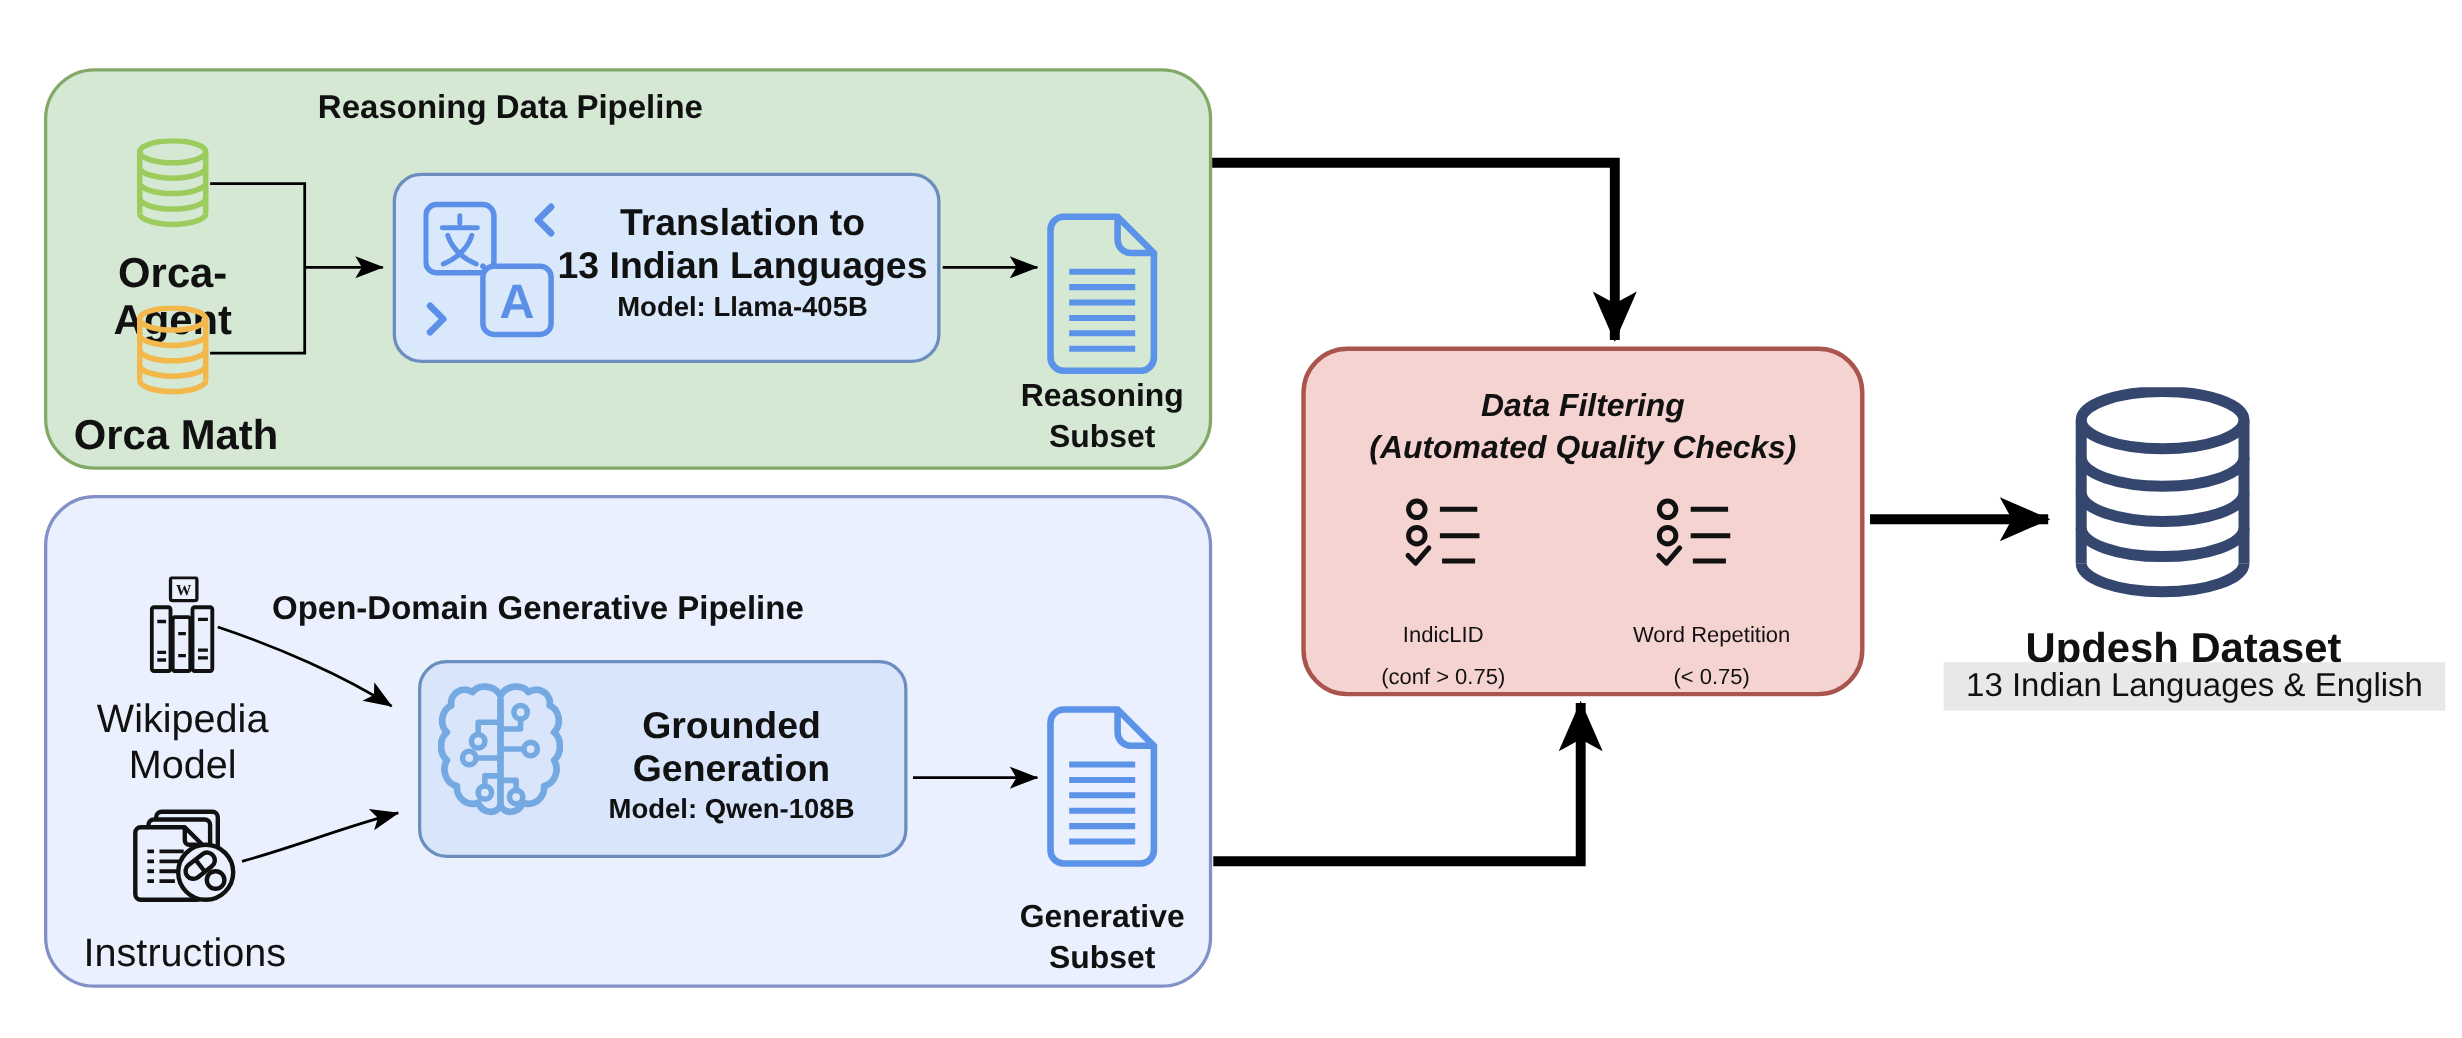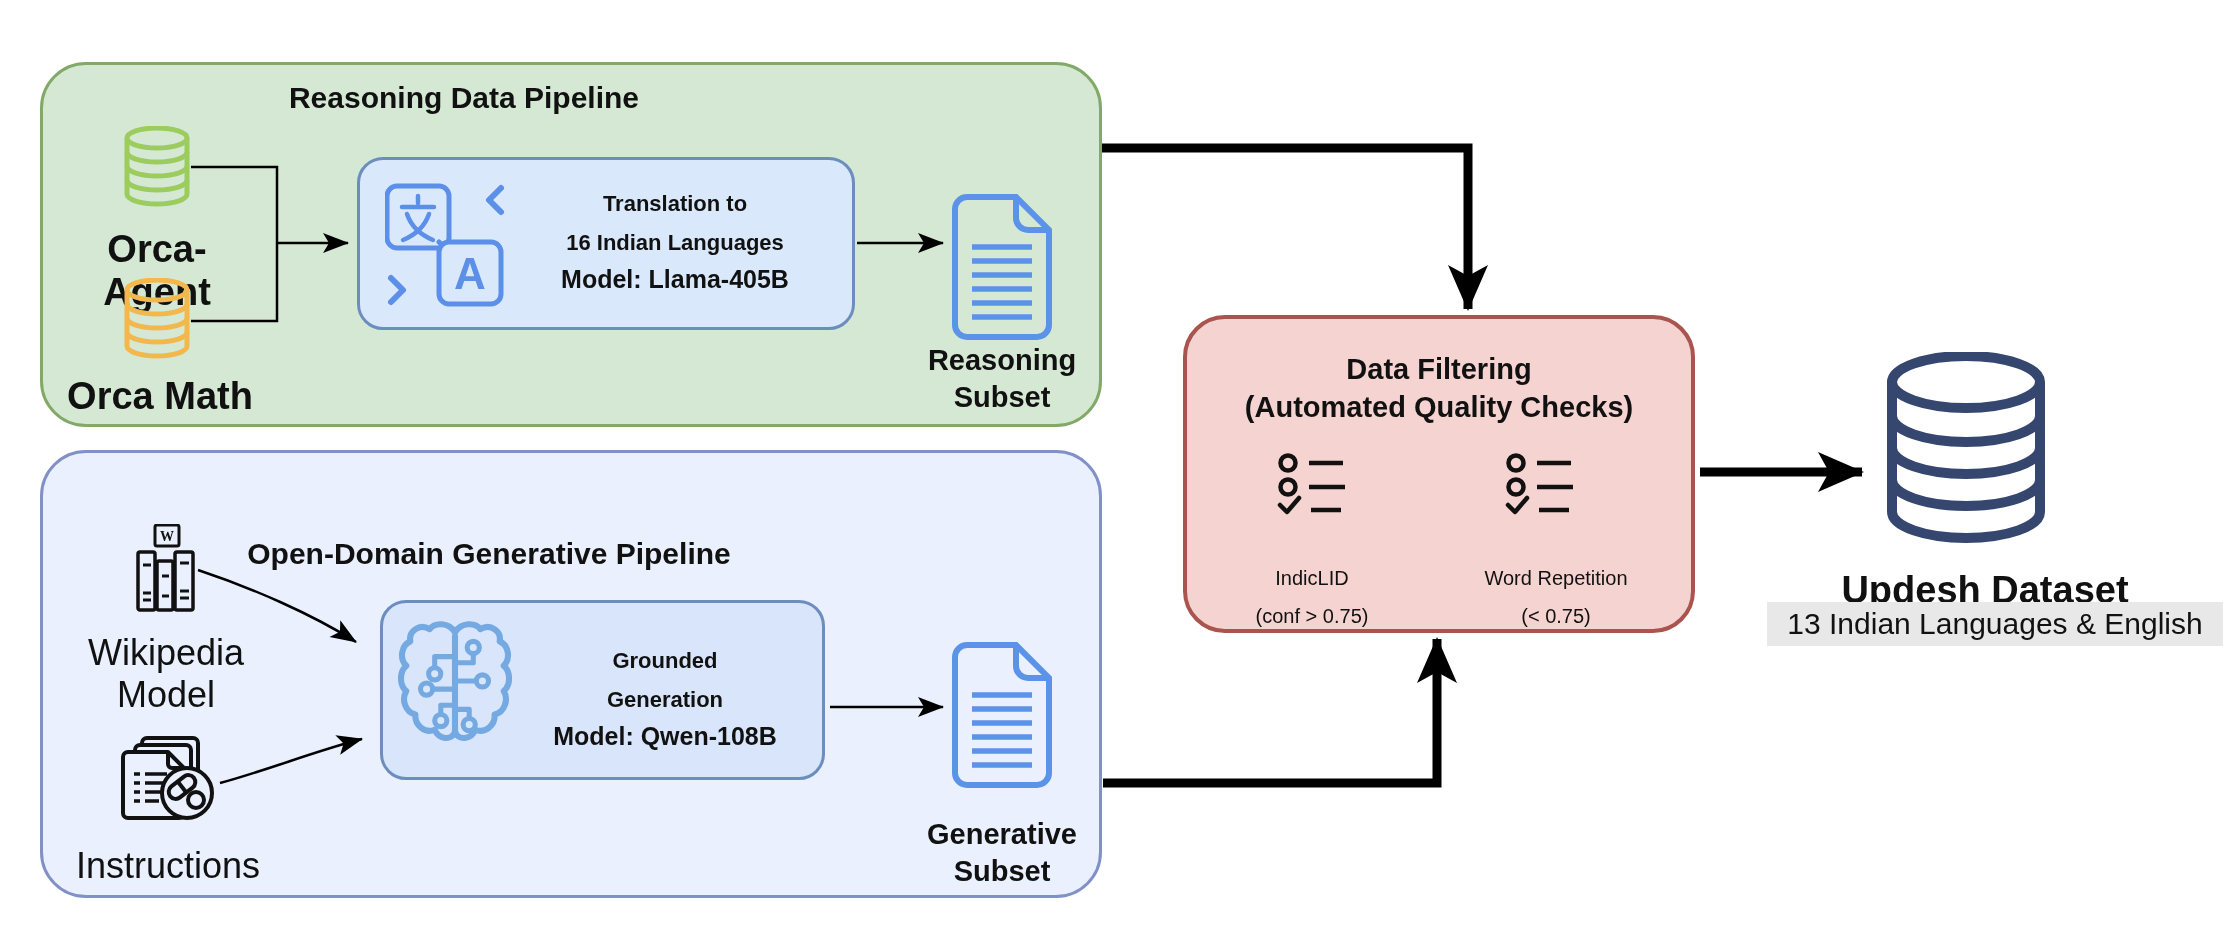--- a/index.html
+++ b/index.html
@@ -12,21 +12,21 @@
   .pipeline-box{position:absolute;border-radius:46px;box-sizing:border-box;}
   .green-box{left:40px;top:62px;width:1062px;height:365px;background:#d5e8d4;border:3px solid #83a968;}
   .blue-box{left:40px;top:450px;width:1062px;height:448px;background:#eaf0fd;border:3px solid #8191c7;}
   .red-box{left:1183px;top:315px;width:512px;height:318px;background:#f5d3d0;border:4px solid #a9544e;border-radius:42px;}
   .inner-box{position:absolute;border-radius:26px;box-sizing:border-box;background:#d9e5fb;border:3px solid #6c8ebf;}
   .trans-box{left:357px;top:157px;width:498px;height:173px;background:#dae8fc;}
   .gen-box{left:380px;top:600px;width:445px;height:180px;}
   
   .t-center{text-align:center;}
   .box-title{font-size:30px;font-weight:700;line-height:36px;}
-  .proc-title{font-size:22px;font-weight:700;line-height:39px;}
+  .proc-title{font-size:34px;font-weight:700;line-height:39px;}
   .proc-model{font-size:25px;font-weight:700;line-height:34px;}
   .cyl-label{font-size:38px;font-weight:700;}
   .subset-label{font-size:29px;font-weight:700;line-height:37px;}
   .src-label{font-size:36px;font-weight:400;line-height:42px;}
   .filter-title{font-size:29px;font-weight:700;line-height:38px;}
   .check-label{font-size:20px;font-weight:400;line-height:38px;}
   .updesh-title{font-size:38px;font-weight:700;line-height:44px;}
   .updesh-sub{font-size:30px;font-weight:400;line-height:44px;background:#e8e8e8;}
   svg{display:block;}
   .overlay{position:absolute;left:0;top:0;z-index:6;pointer-events:none;}
@@ -70,21 +70,21 @@
       </g>
       <path d="M54,70 L74,90" stroke-width="5" stroke-linecap="round" stroke-dasharray="1.5,8"></path>
       <rect x="54" y="70" width="62" height="62" rx="10" fill="#dae8fc" stroke-width="5"></rect>
       <polyline points="116,16 104,28 116,40" stroke-width="6" stroke-linecap="round" stroke-linejoin="round"></polyline>
       <polyline points="6,106 18,118 6,130" stroke-width="6" stroke-linecap="round" stroke-linejoin="round"></polyline>
     </g>
     <text x="85" y="117" font-size="44" font-weight="700" fill="#5b8fe8" text-anchor="middle" font-family="Liberation Sans, sans-serif">A</text>
   </svg>
   <div class="abs t-center z2" style="left:505px;top:184px;width:340px;">
     <span class="proc-title" style="display:block">Translation to</span>
-    <span class="proc-title" style="display:block">16 Indian Languages</span>
+    <span class="proc-title" style="display:block">13 Indian Languages</span>
     <span class="proc-model" style="display:block">Model: Llama-405B</span>
   </div>
 
   <svg class="abs z2" style="left:950px;top:192px;" width="104" height="150" viewBox="0 0 104 150">
     <g fill="none" stroke="#5b93e8">
       <path stroke-width="6" d="M17,5 h49 l33,33 v95 a12,12 0 0 1 -12,12 h-70 a12,12 0 0 1 -12,-12 v-116 a12,12 0 0 1 12,-12 z"></path>
       <path stroke-width="6" d="M66,5 v21 a12,12 0 0 0 12,12 h21"></path>
       <g stroke-width="5.5">
         <path d="M22,55 h60 M22,69 h60 M22,83 h60 M22,97 h60 M22,111 h60 M22,125 h60"></path>
       </g>
@@ -169,21 +169,21 @@
         <path d="M22,55 h60 M22,69 h60 M22,83 h60 M22,97 h60 M22,111 h60 M22,125 h60"></path>
       </g>
     </g>
   </svg>
   <div class="abs subset-label t-center z2" style="left:902px;top:816px;width:200px;">
     <span style="display:block">Generative</span>
     <span style="display:block">Subset</span>
   </div>
 
   <div class="pipeline-box red-box z1"></div>
-  <div class="abs filter-title t-center z2" style="left:1183px;top:350px;width:512px;">
+  <div class="abs filter-title t-center z2" style="left:1183px;top:350px;width:512px;font-style:italic;">
     <span style="display:block">Data Filtering</span>
     <span style="display:block">(Automated Quality Checks)</span>
   </div>
 
   <svg class="abs z2" style="left:1277px;top:452px;" width="74" height="68" viewBox="0 0 74 68">
     <g fill="none" stroke="#111" stroke-width="4.5">
       <circle cx="11" cy="11" r="7.5"></circle>
         <circle cx="11" cy="35" r="7.5"></circle>
       <path d="M3,53 L10,60 L22,46" stroke-linecap="round" stroke-linejoin="round"></path>
       <path d="M32,11 H66 M32,35 H68 M34,58 H64"></path>

